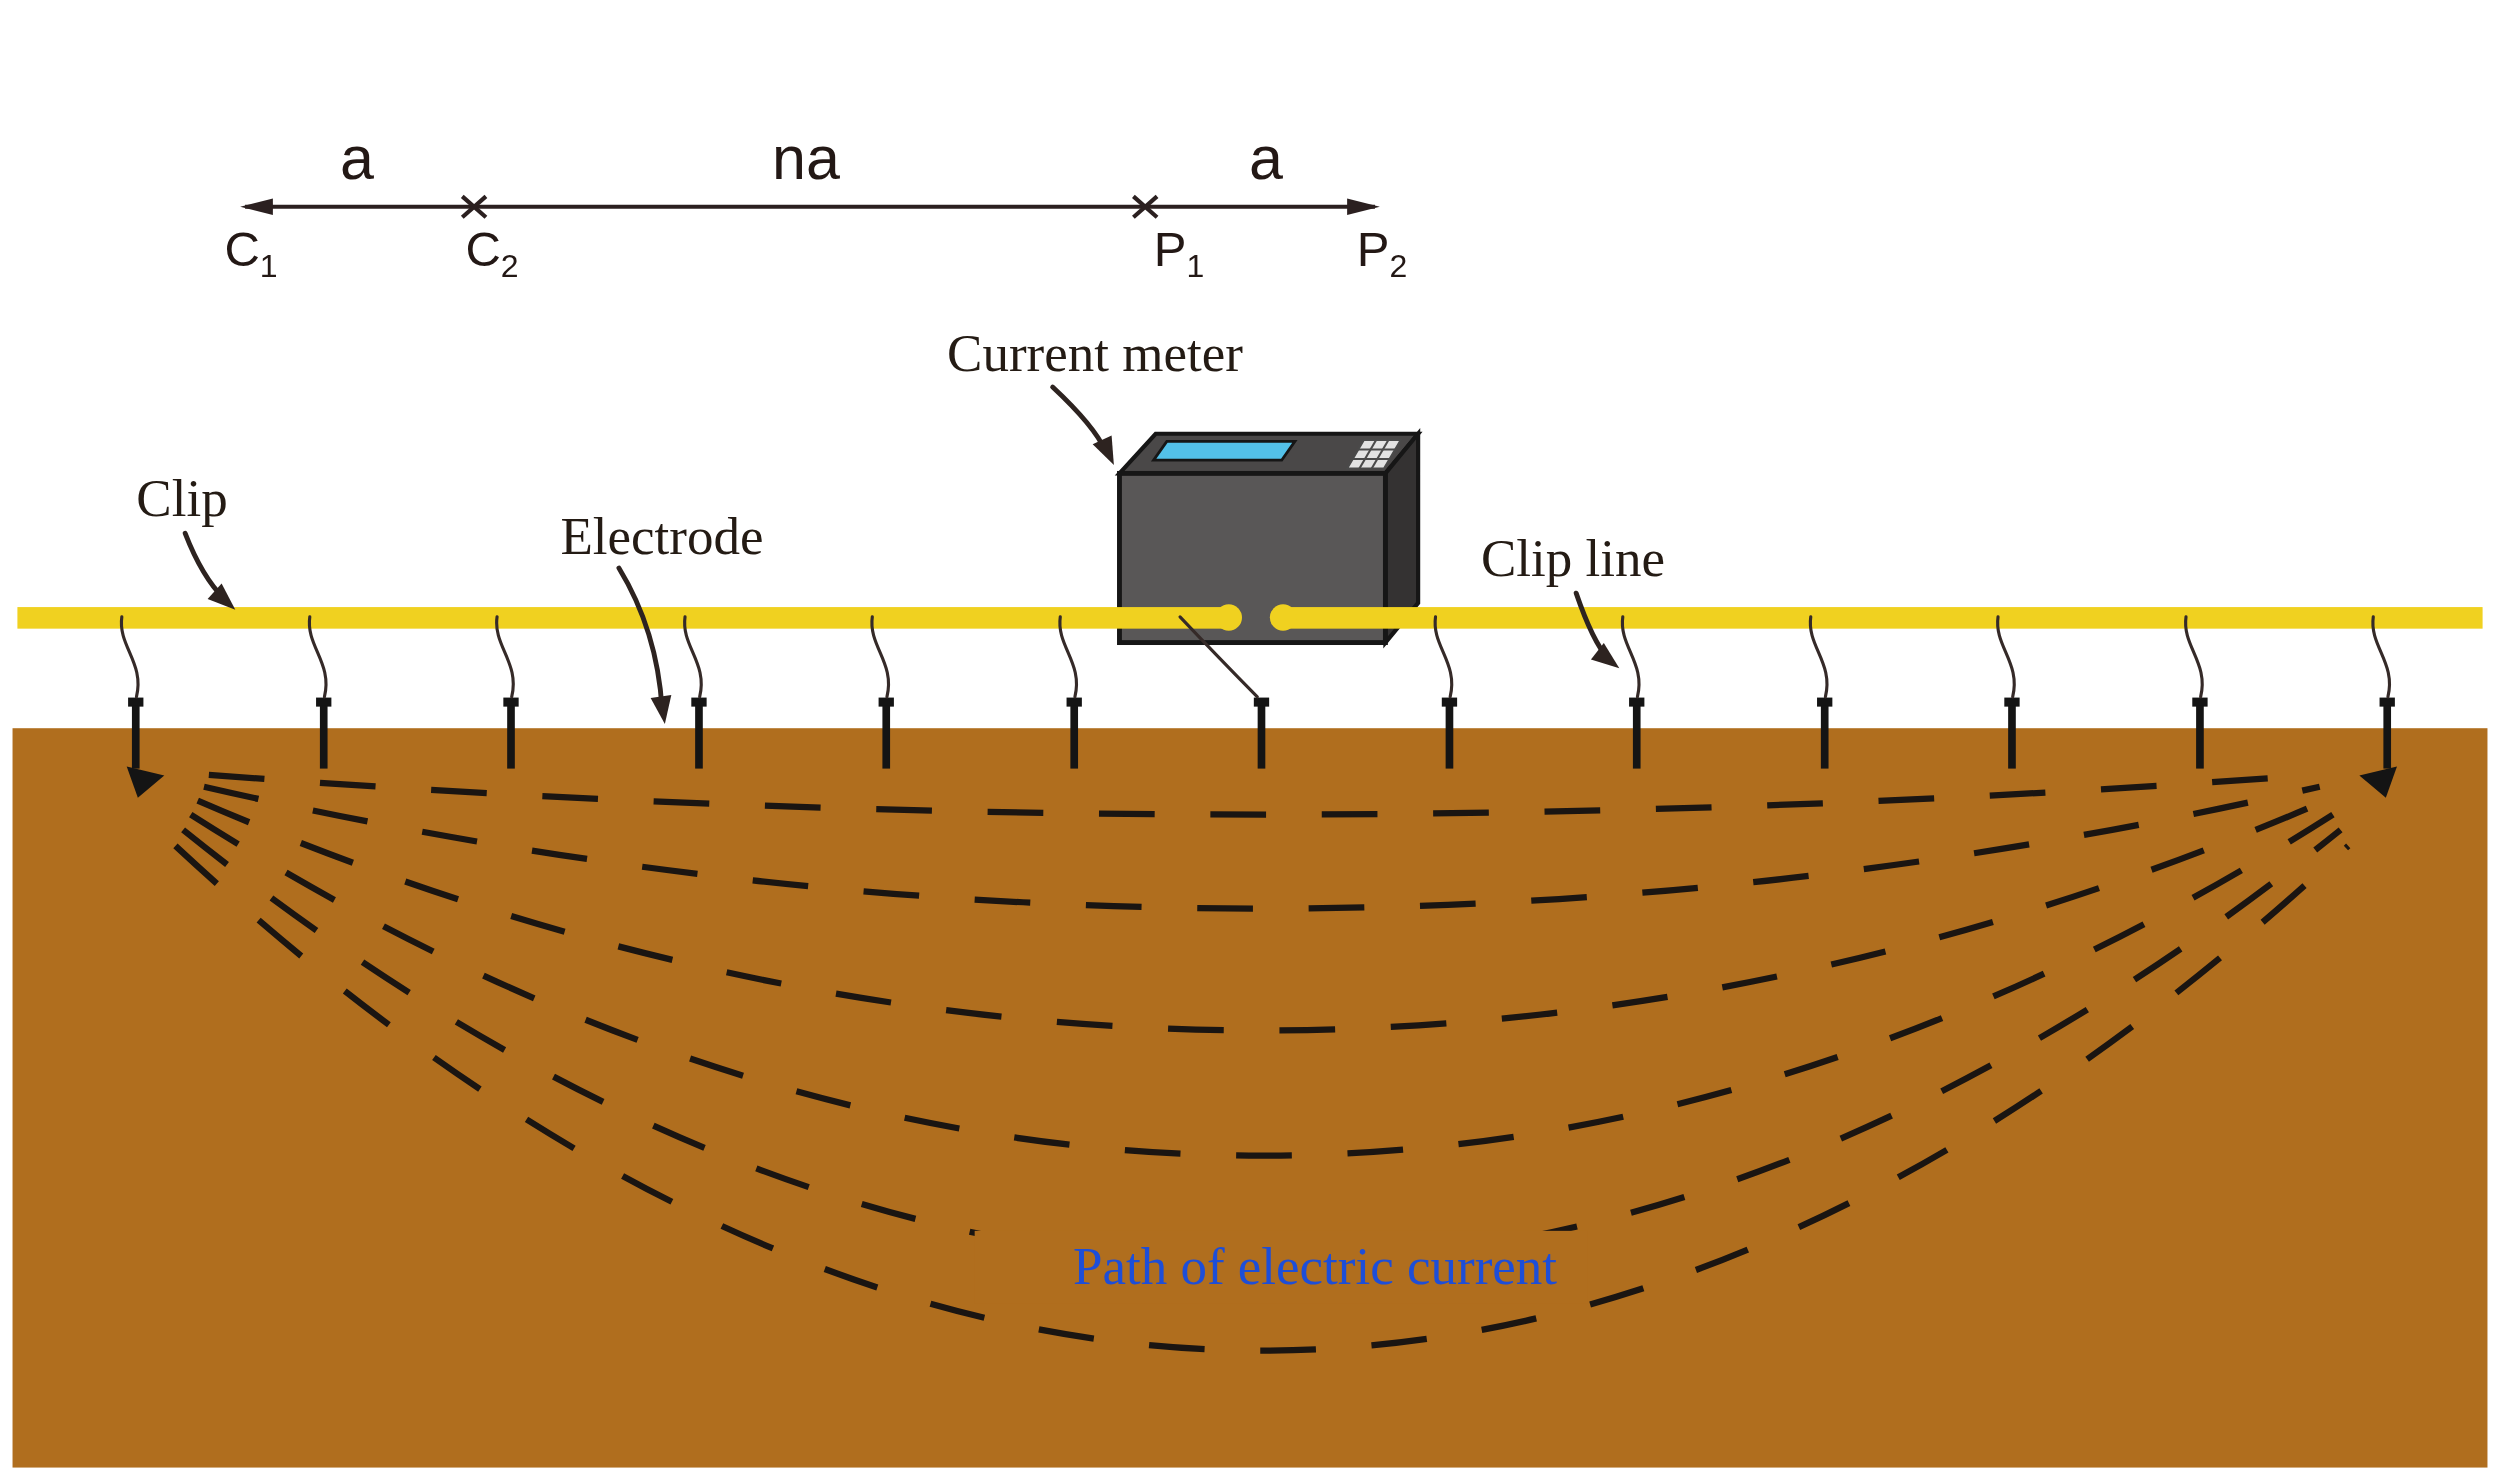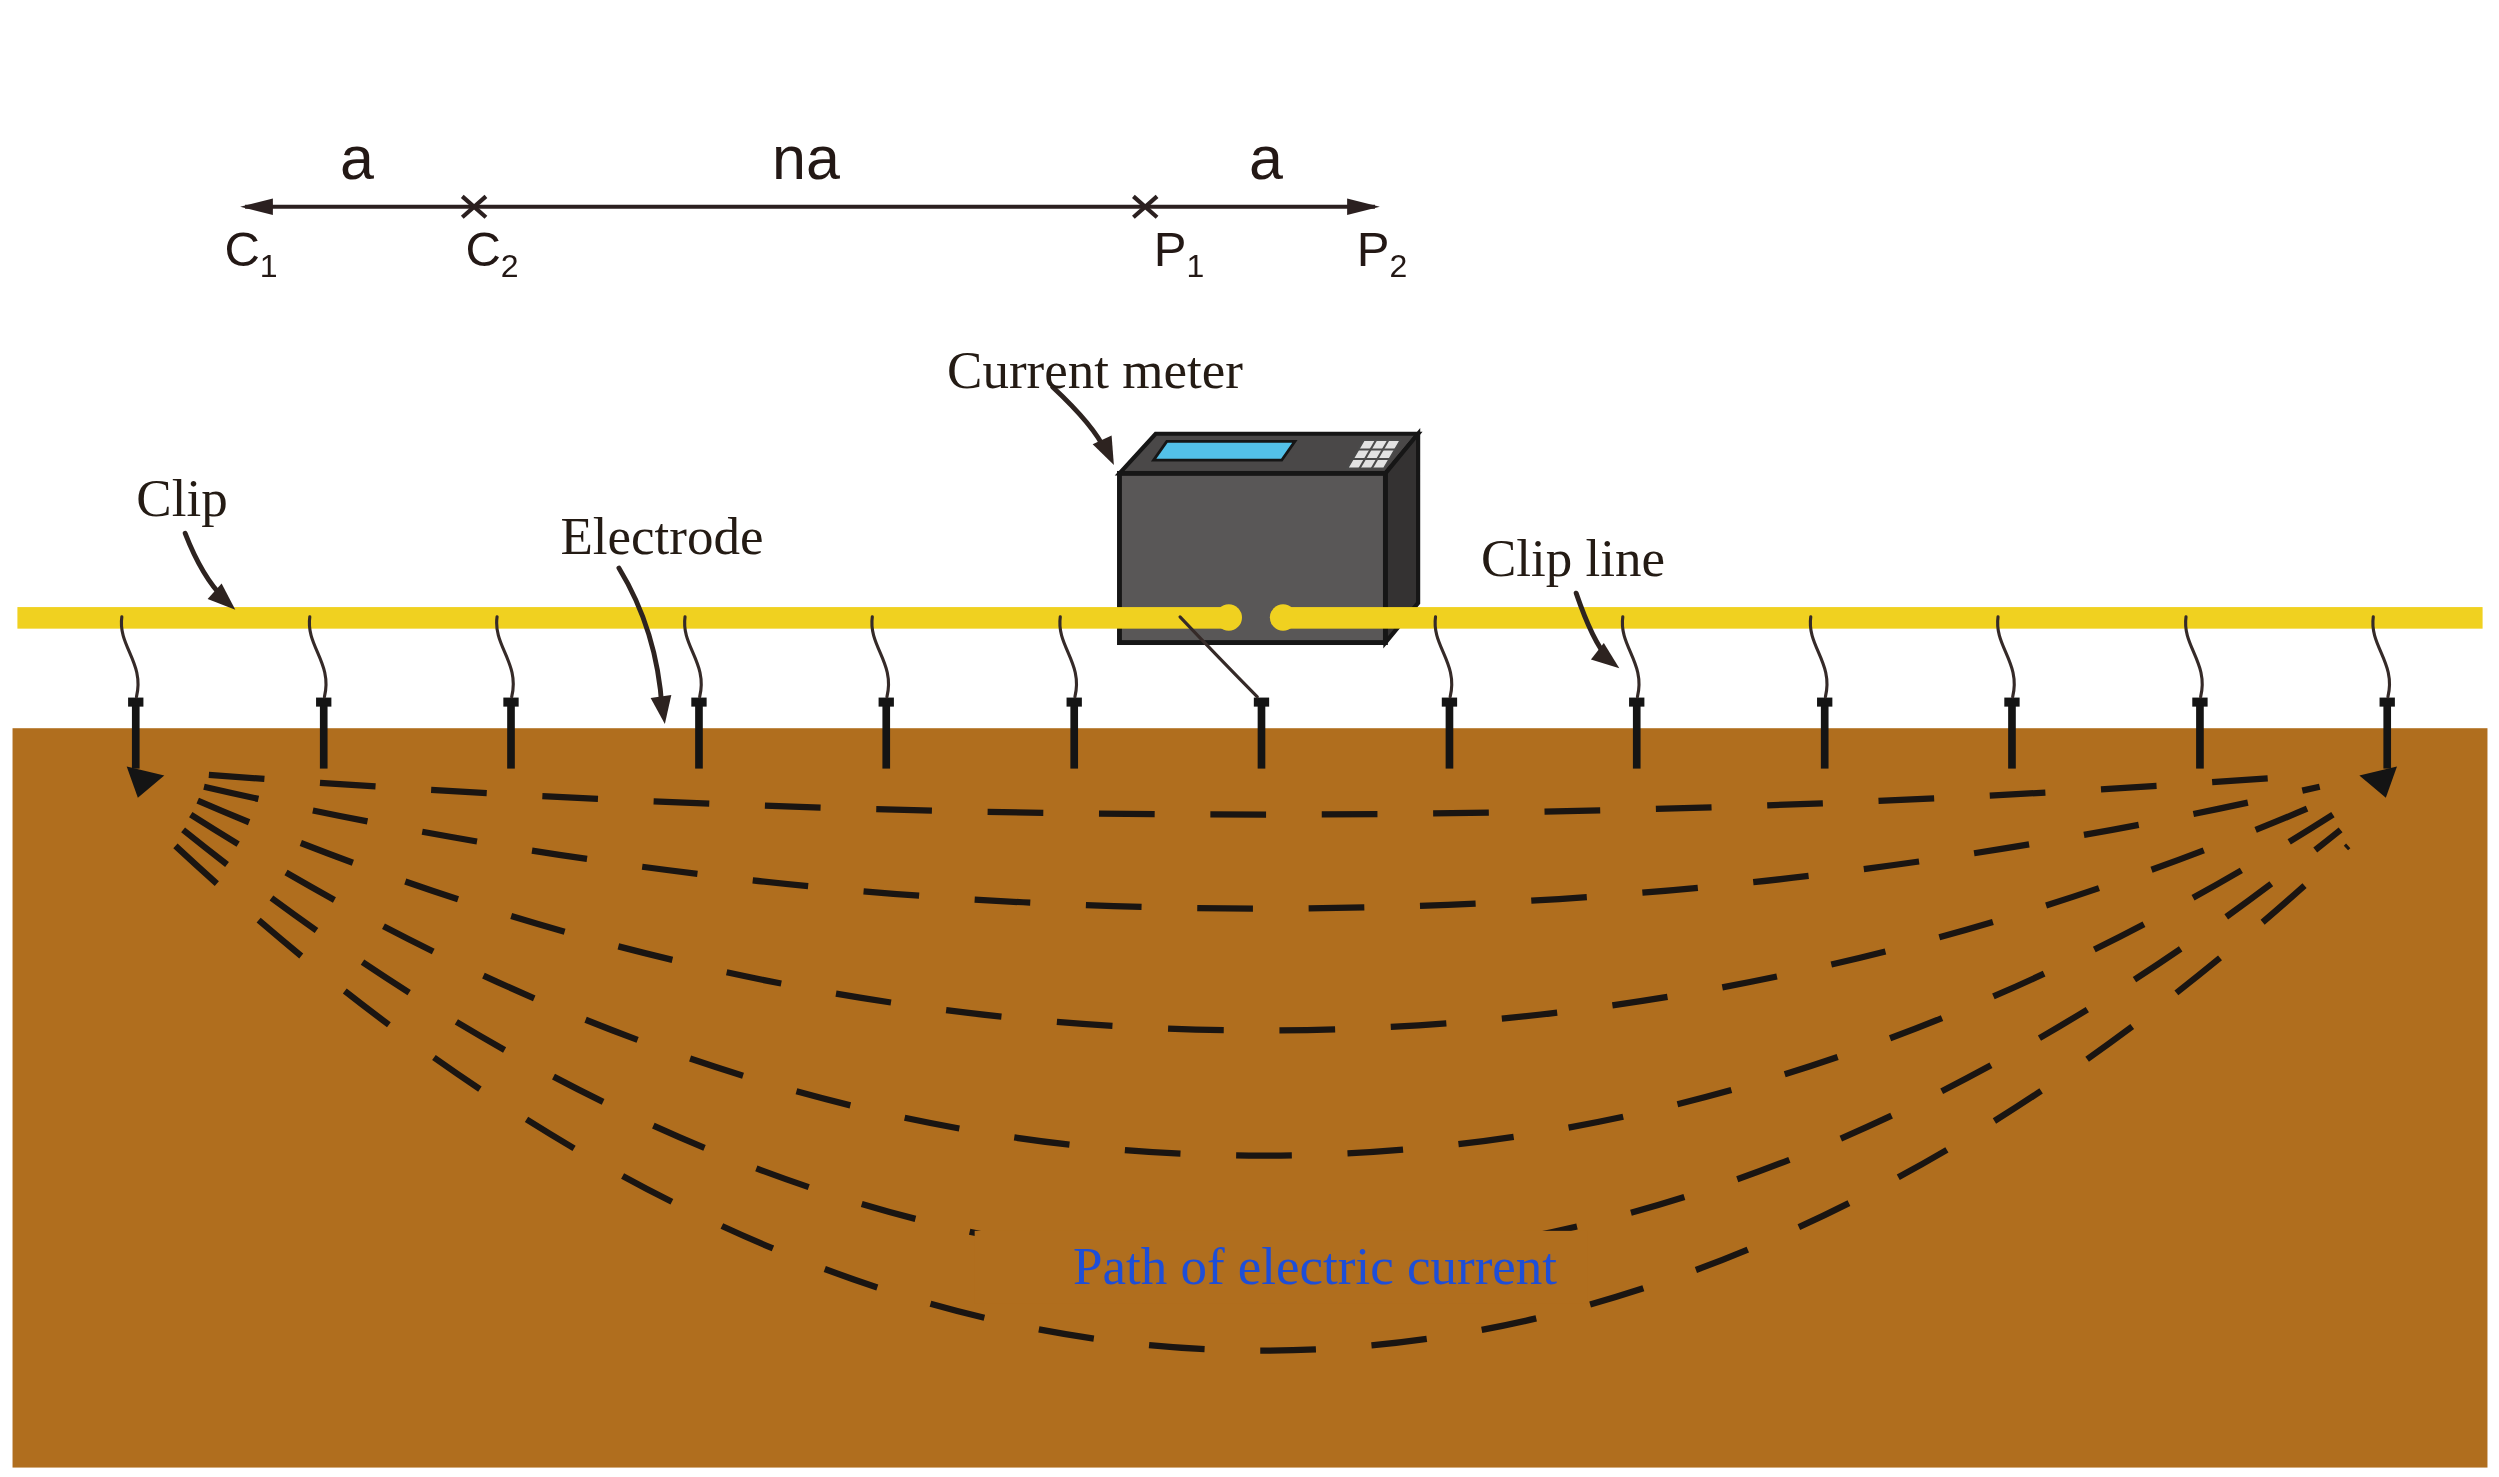--- a/index.html
+++ b/index.html
@@ -10,21 +10,21 @@
   .sans{font-family:"Liberation Sans","DejaVu Sans",sans-serif;}
   .serif{font-family:"Liberation Serif","DejaVu Serif",serif;}
   .ctr{transform:translateX(-50%);}
   #title{left:85px;top:14px;font-size:54px;color:#1c1c1c;letter-spacing:0.7px;}
   .seg{top:123px;font-size:61px;}
   #seg-a1{left:357px;} #seg-na{left:806px;} #seg-a2{left:1266px;}
   .term{top:221px;font-size:49px;}
   .term sub{font-size:32px;}
   #term-c1{left:251px;} #term-c2{left:476px;margin-left:16px;} #term-p1{left:1147px;margin-left:32px;} #term-p2{left:1382px;}
   .call{font-size:53px;color:#241b14;}
-  #lbl-current-meter{left:1095px;top:323px;margin-top:17px;}
+  #lbl-current-meter{left:1095px;top:323px;}
   #lbl-cable{left:182px;top:468px;}
   #lbl-electrode{left:662px;top:506px;}
   #lbl-clip-line{left:1573px;top:528px;}
   #lbl-path{left:1279px;top:1236px;color:#1d4ed8;margin-left:36px;}
 </style>
 </head>
 <body>
 
 <div id="stage">
   <svg id="scene" width="2500" height="1478" viewBox="0 0 3591 2123">

